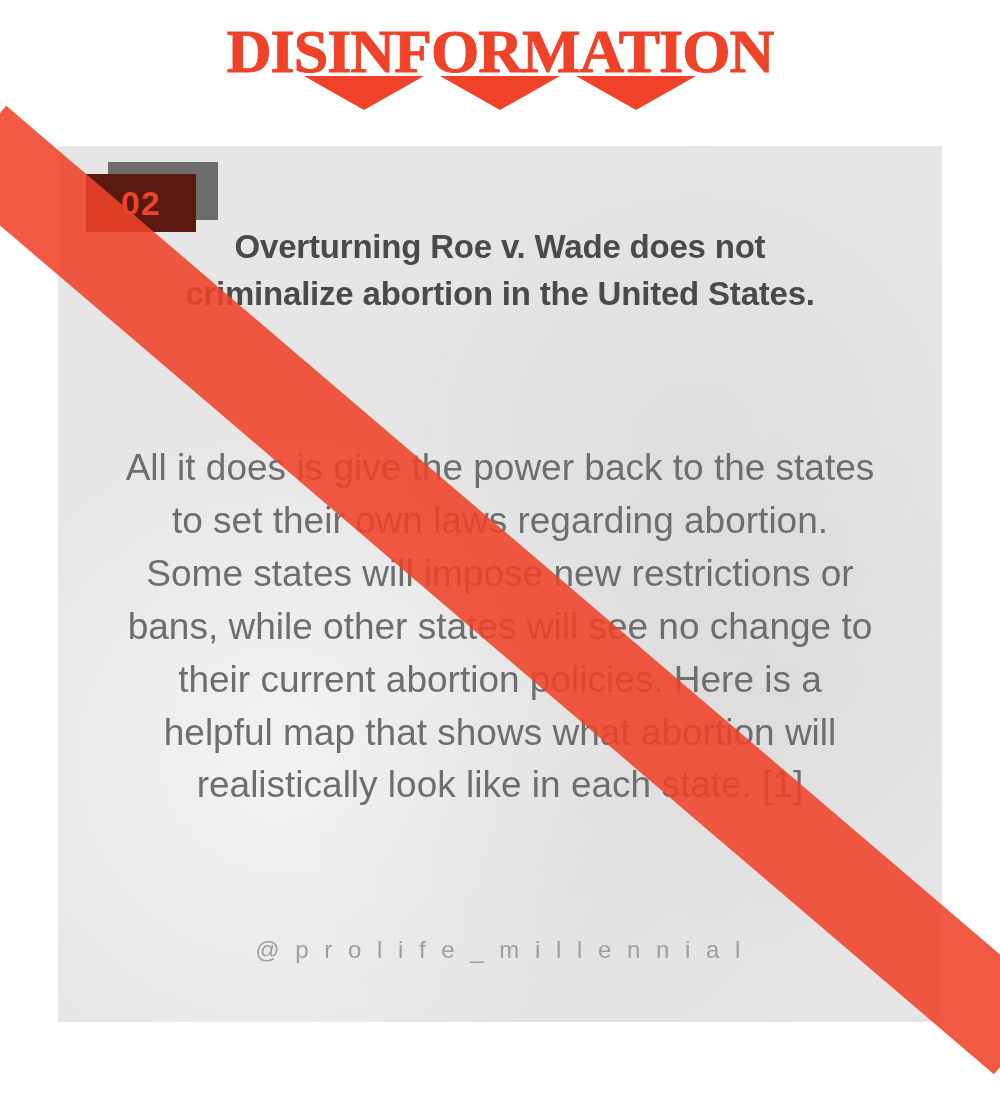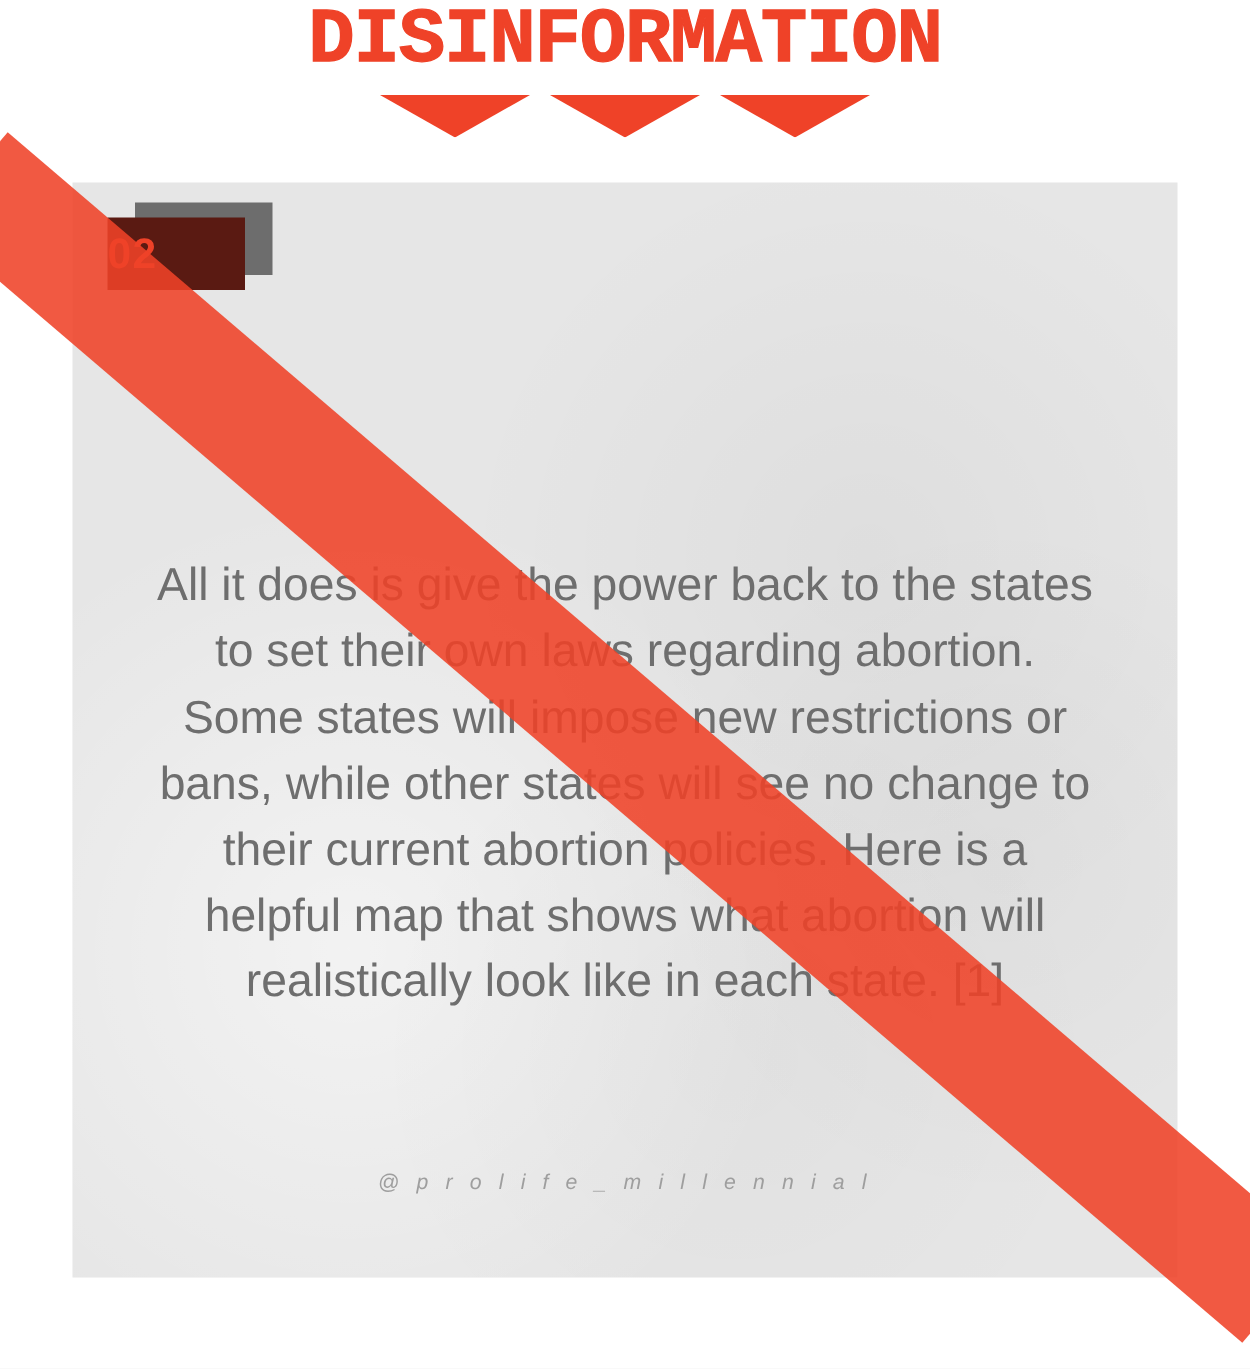--- a/index.html
+++ b/index.html
@@ -25,25 +25,25 @@
   
   .banner {
     position: absolute;
     top: 0;
     left: 0;
     width: 1000px;
     height: 120px;
   }
   .banner-title {
     position: absolute;
-    top: 2px;
+    top: 20px;
     left: 0;
     width: 1000px;
     text-align: center;
-    font-family: Liberation Mono, monospace;
+    font-family: Liberation Serif, serif;
     font-weight: bold;
     font-size: 62px;
     letter-spacing: -1px;
     color: #ef4228;
     line-height: 1;
     -webkit-text-stroke: 1px #ef4228;
   }
   .arrows {
     position: absolute;
     top: 76px;
@@ -99,20 +99,21 @@
   }
   .badge {
     position: absolute;
     left: 0px;
     top: 12px;
     width: 110px;
     height: 58px;
     background: #5a1a12;
     display: flex;
     align-items: center;
+    justify-content: center;
   }
   .badge-num {
     color: #ef4228;
     font-family: "Liberation Sans", sans-serif;
     font-weight: bold;
     font-size: 34px;
     letter-spacing: 1px;
   }
 
   
@@ -141,24 +142,23 @@
     line-height: 1.43;
     color: #6e6e6e;
   }
   .handle {
     position: absolute;
     left: 62px;
     top: 790px;
     width: 760px;
     text-align: center;
     font-family: "Liberation Sans", sans-serif;
-    font-size: 17px;
+    font-size: 24px;
     letter-spacing: 4.5px;
     color: #9e9e9e;
-    font-style: italic;
   }
 
   
   .slash {
     position: absolute;
     left: 500px;
     top: 590px;
     width: 1380px;
     height: 95px;
     background: #ef4228;
@@ -185,20 +185,21 @@
   <div class="card">
     <div class="card-texture"></div>
 
     <div class="badge-wrap">
       <div class="badge-shadow"></div>
       <div class="badge">
         <span class="badge-num">02</span>
       </div>
     </div>
 
+    <div class="card-heading">Overturning Roe v. Wade does not criminalize abortion in the United States.</div>
 
     <div class="card-body">All it does is give the power back to the states to set their own laws regarding abortion. Some states will impose new restrictions or bans, while other states will see no change to their current abortion policies. Here is a helpful map that shows what abortion will realistically look like in each state. [1]</div>
 
     <div class="handle">@ p r o l i f e _ m i l l e n n i a l</div>
   </div>
 
   <div class="slash"></div>
 
 </div>
 

